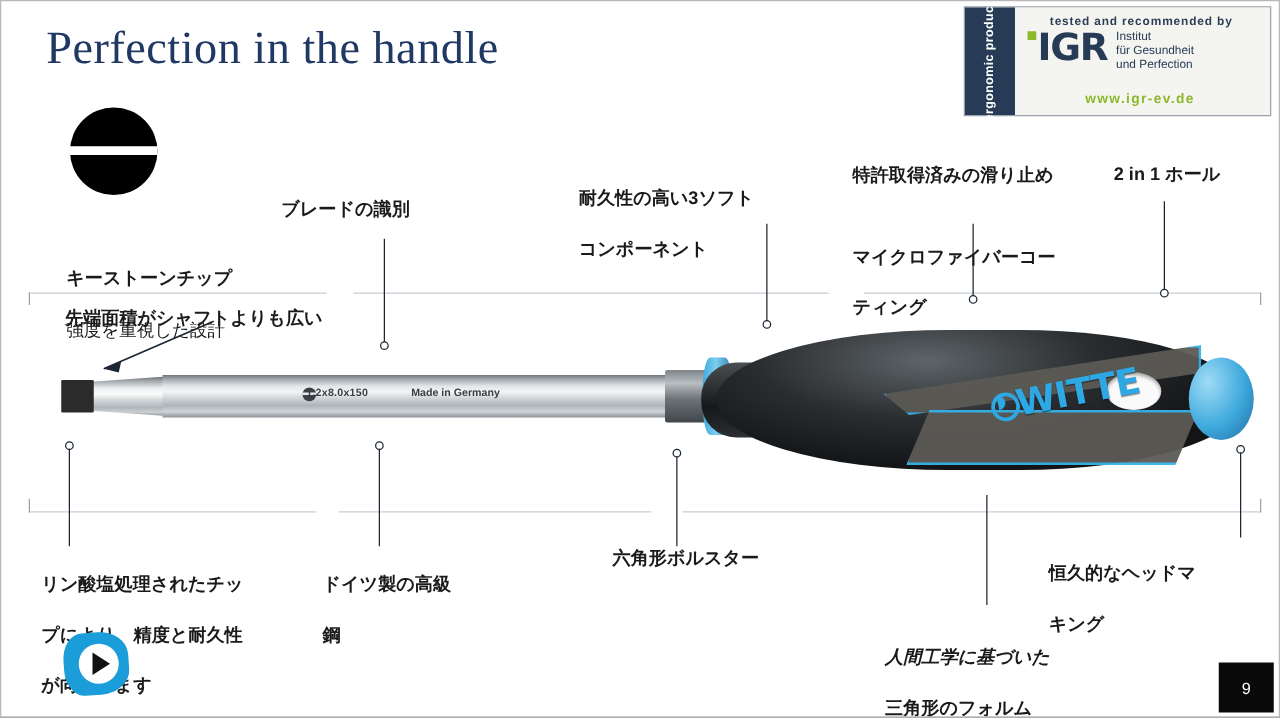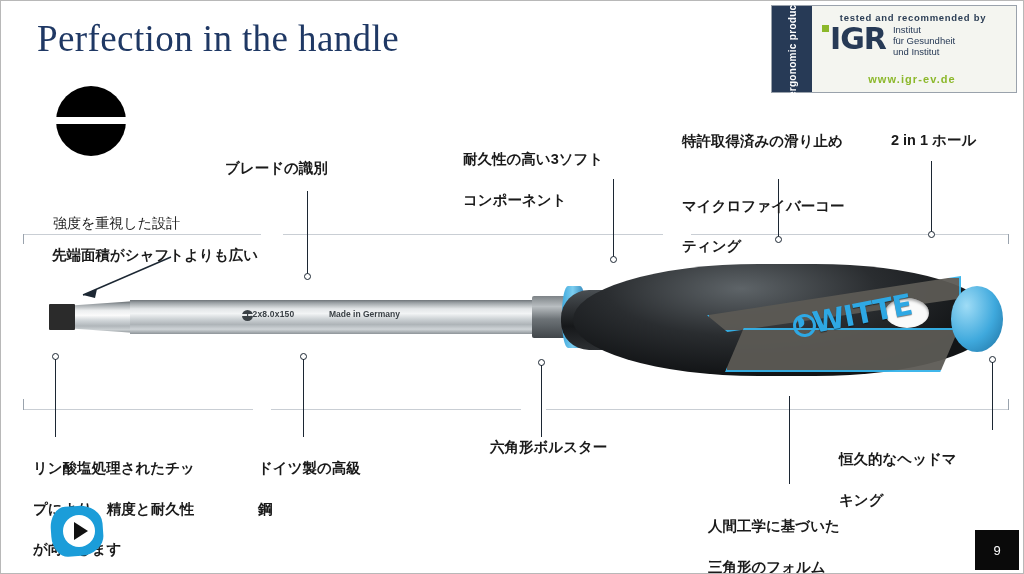--- a/index.html
+++ b/index.html
@@ -249,21 +249,21 @@
       <span>ergonomic product</span>
     </div>
     <div class="igr-main">
       <div class="igr-tested">tested and recommended by</div>
       <div class="igr-row">
         <div class="igr-dot"></div>
         <div class="igr-word">IGR</div>
         <div class="igr-inst">
           <div>Institut</div>
           <div>für Gesundheit</div>
-          <div>und Institut</div>
+          <div>und Perfection</div>
         </div>
       </div>
       <div class="igr-url">www.igr-ev.de</div>
     </div>
   </div>
 
   <div class="slot-icon"></div>
 
   <div class="product">
     <div class="tip"></div>
@@ -324,20 +324,21 @@
 
   <div class="dot" style="left:537px;top:358px;"></div>
   <div class="vline" style="left:540px;top:364px;height:72px;"></div>
 
   <div class="vline" style="left:788px;top:395px;height:88px;"></div>
 
   <div class="dot" style="left:988px;top:355px;"></div>
   <div class="vline" style="left:991px;top:361px;height:68px;"></div>
 
   <div class="lbl" style="left:52px;top:192px;">
+    <div class="lbl b" style="position:static;">キーストーンチップ</div>
     <div class="lbl r" style="position:static;">強度を重視した設計</div>
   </div>
 
   <div class="lbl b" style="left:51px;top:245px;">先端面積がシャフトよりも広い</div>
 
   <div class="lbl b" style="left:224px;top:158px;">ブレードの識別</div>
 
   <div class="lbl" style="left:462px;top:128px;">
     <div class="lbl b" style="position:static;">耐久性の高い3ソフト</div>
     <div class="lbl b" style="position:static;">コンポーネント</div>
@@ -358,21 +359,21 @@
   </div>
 
   <div class="lbl" style="left:257px;top:437px;">
     <div class="lbl b" style="position:static;">ドイツ製の高級</div>
     <div class="lbl b" style="position:static;">鋼</div>
   </div>
 
   <div class="lbl b" style="left:489px;top:437px;">六角形ボルスター</div>
 
   <div class="lbl" style="left:707px;top:495px;">
-    <div class="lbl b" style="position:static;">人間工学に基づいた</div>
+    <div class="lbl b" style="position:static;font-style:italic;">人間工学に基づいた</div>
     <div class="lbl b" style="position:static;">三角形のフォルム</div>
   </div>
 
   <div class="lbl" style="left:838px;top:428px;">
     <div class="lbl b" style="position:static;">恒久的なヘッドマ</div>
     <div class="lbl b" style="position:static;">キング</div>
   </div>
 
   <div class="play">
     <div class="play-bg"></div>

